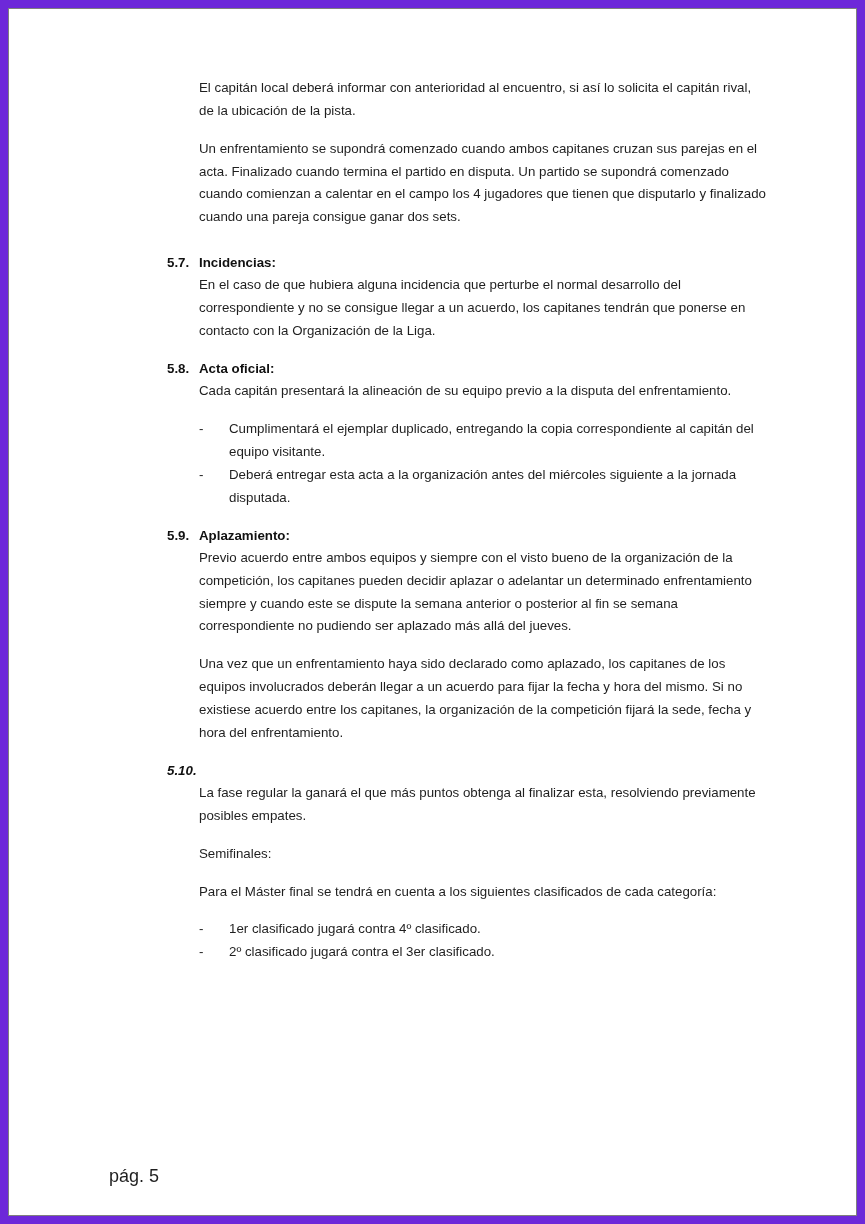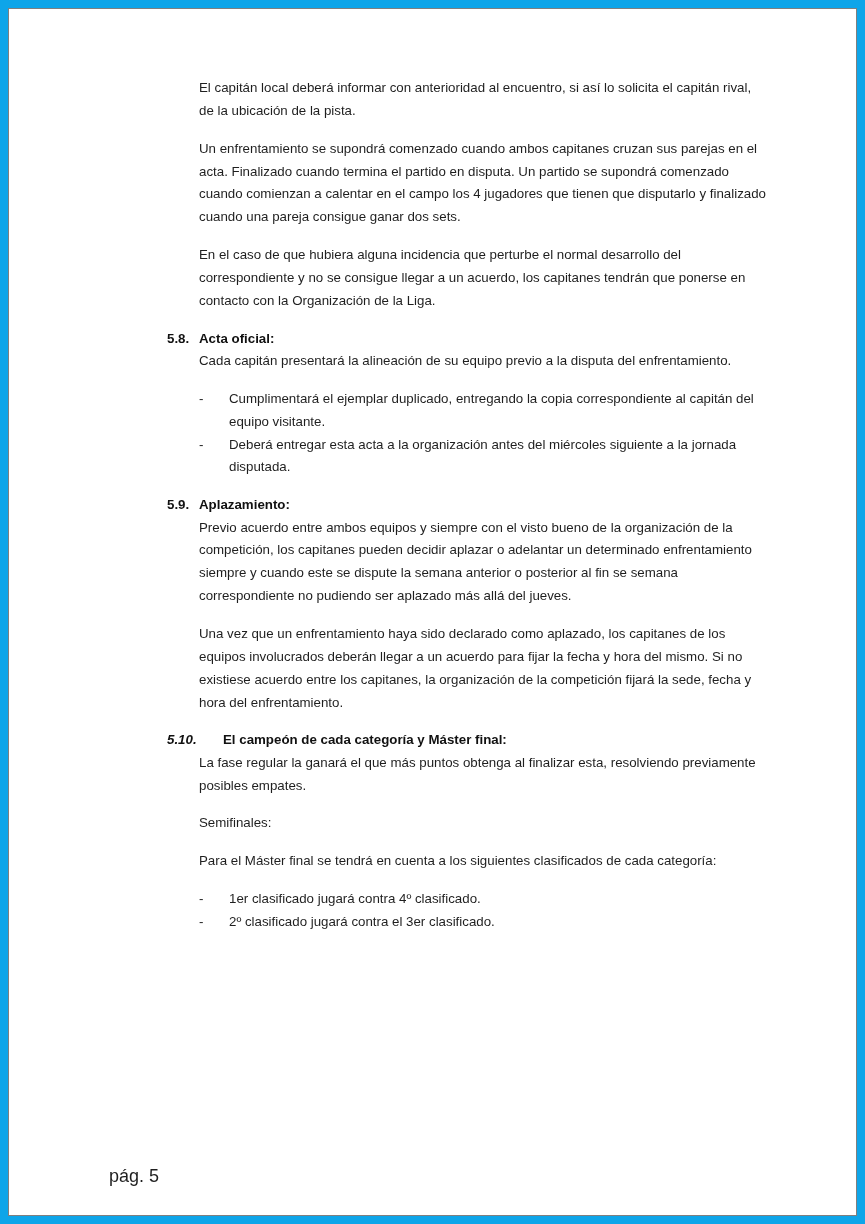--- a/index.html
+++ b/index.html
@@ -8,21 +8,21 @@
     background: #ffffff;
   }
   body {
     font-family: "Liberation Sans", sans-serif;
     color: #1a1a1a;
   }
   .page-wrap {
     width: 865px;
     height: 1224px;
     position: relative;
-    background: #0ea5e9;
+    background: #6d28d9;
     box-sizing: border-box;
     padding: 8px;
   }
   .page-sheet {
     width: 100%;
     height: 100%;
     box-sizing: border-box;
     border: 1px solid #7f7f7f;
     background: #ffffff;
     position: relative;
@@ -100,20 +100,24 @@
 </head>
 <body>
 
 <div class="page-wrap">
   <div class="page-sheet">
     <div class="doc-body">
 
       <p class="para">El capitán local deberá informar con anterioridad al encuentro, si así lo solicita el capitán rival, de la ubicación de la pista.</p>
       <p class="para">Un enfrentamiento se supondrá comenzado cuando ambos capitanes cruzan sus parejas en el acta. Finalizado cuando termina el partido en disputa. Un partido se supondrá comenzado cuando comienzan a calentar en el campo los 4 jugadores que tienen que disputarlo y finalizado cuando una pareja consigue ganar dos sets.</p>
 
+      <div class="heading block-gap-top">
+        <span class="num">5.7.</span>
+        <span class="htext">Incidencias:</span>
+      </div>
       <p class="para">En el caso de que hubiera alguna incidencia que perturbe el normal desarrollo del correspondiente y no se consigue llegar a un acuerdo, los capitanes tendrán que ponerse en contacto con la Organización de la Liga.</p>
 
       <div class="heading">
         <span class="num">5.8.</span>
         <span class="htext">Acta oficial:</span>
       </div>
       <p class="para">Cada capitán presentará la alineación de su equipo previo a la disputa del enfrentamiento.</p>
       <ul class="bullets">
         <li>
           <span class="dash">-</span>
@@ -127,21 +131,20 @@
 
       <div class="heading">
         <span class="num">5.9.</span>
         <span class="htext">Aplazamiento:</span>
       </div>
       <p class="para">Previo acuerdo entre ambos equipos y siempre con el visto bueno de la organización de la competición, los capitanes pueden decidir aplazar o adelantar un determinado enfrentamiento siempre y cuando este se dispute la semana anterior o posterior al fin se semana correspondiente no pudiendo ser aplazado más allá del jueves.</p>
       <p class="para">Una vez que un enfrentamiento haya sido declarado como aplazado, los capitanes de los equipos involucrados deberán llegar a un acuerdo para fijar la fecha y hora del mismo. Si no existiese acuerdo entre los capitanes, la organización de la competición fijará la sede, fecha y hora del enfrentamiento.</p>
 
       <div class="heading wide">
         <span class="num">5.10.</span>
-        <span class="htext">El campeón de cada categoría y Máster final:</span>
       </div>
       <p class="para" style="margin-top:0;">La fase regular la ganará el que más puntos obtenga al finalizar esta, resolviendo previamente posibles empates.</p>
       <p class="para">Semifinales:</p>
       <p class="para">Para el Máster final se tendrá en cuenta a los siguientes clasificados de cada categoría:</p>
       <ul class="bullets">
         <li>
           <span class="dash">-</span>
           <span class="btext">1er clasificado jugará contra 4º clasificado.</span>
         </li>
         <li>

